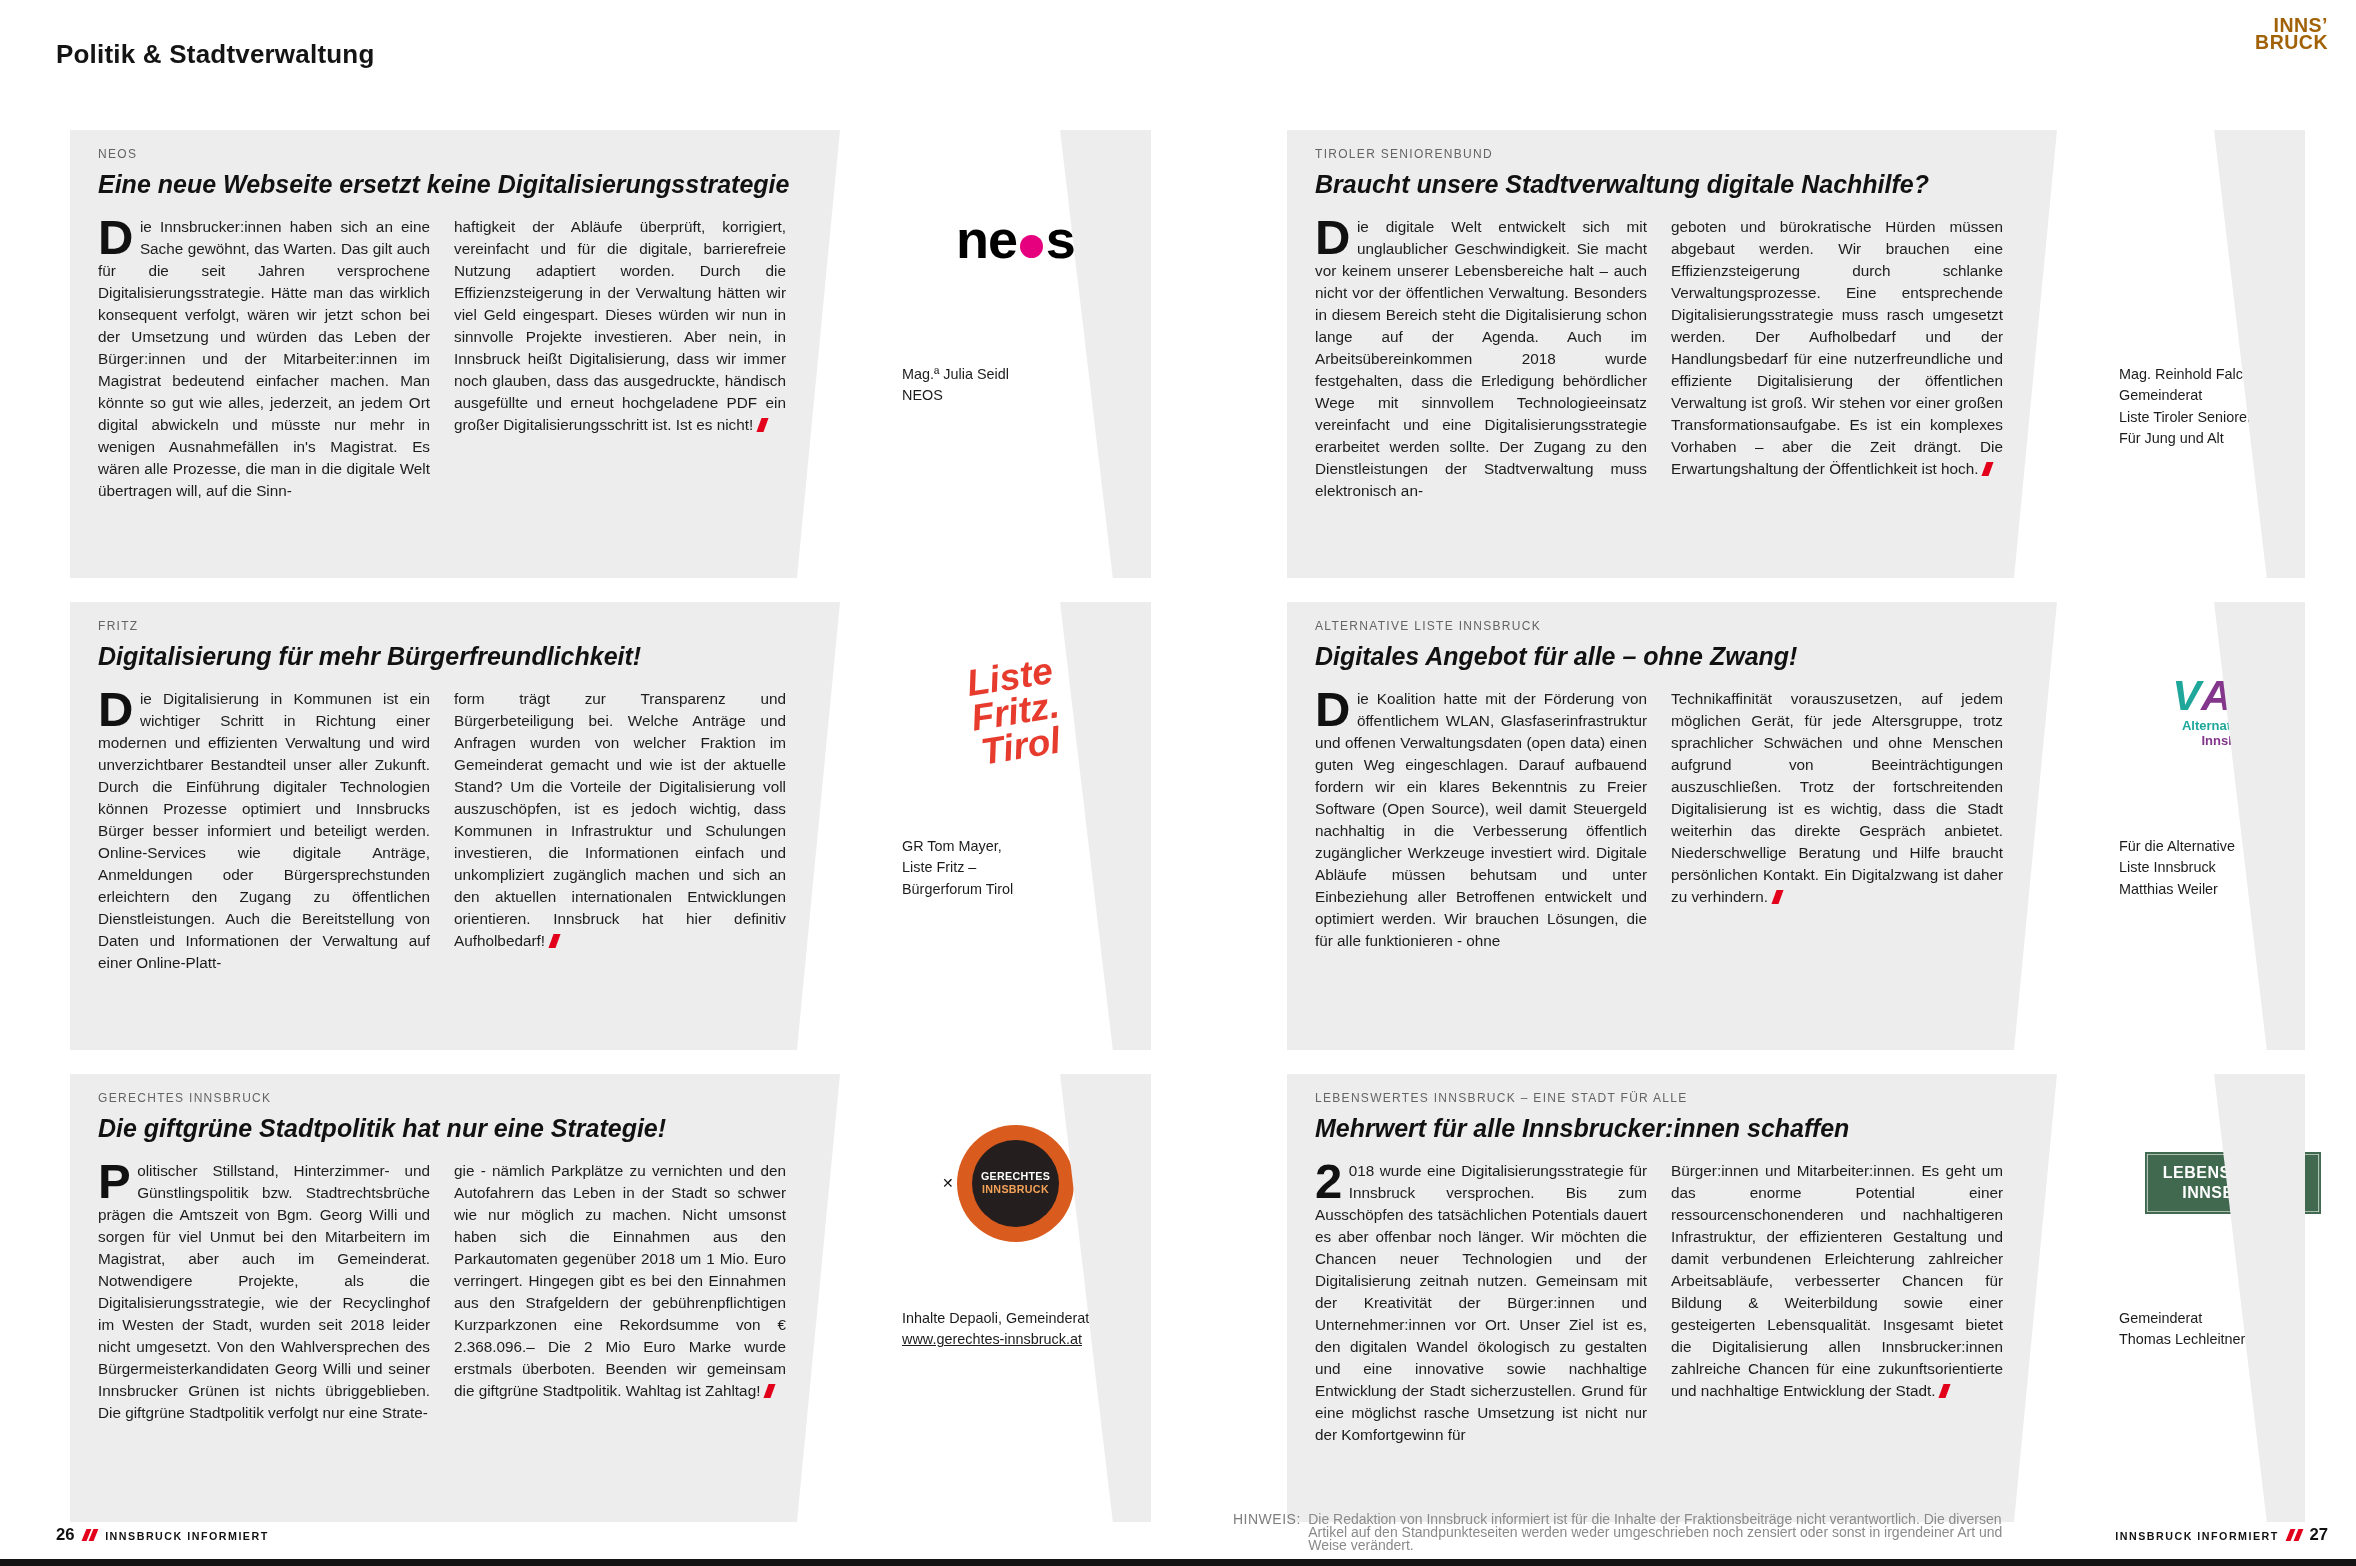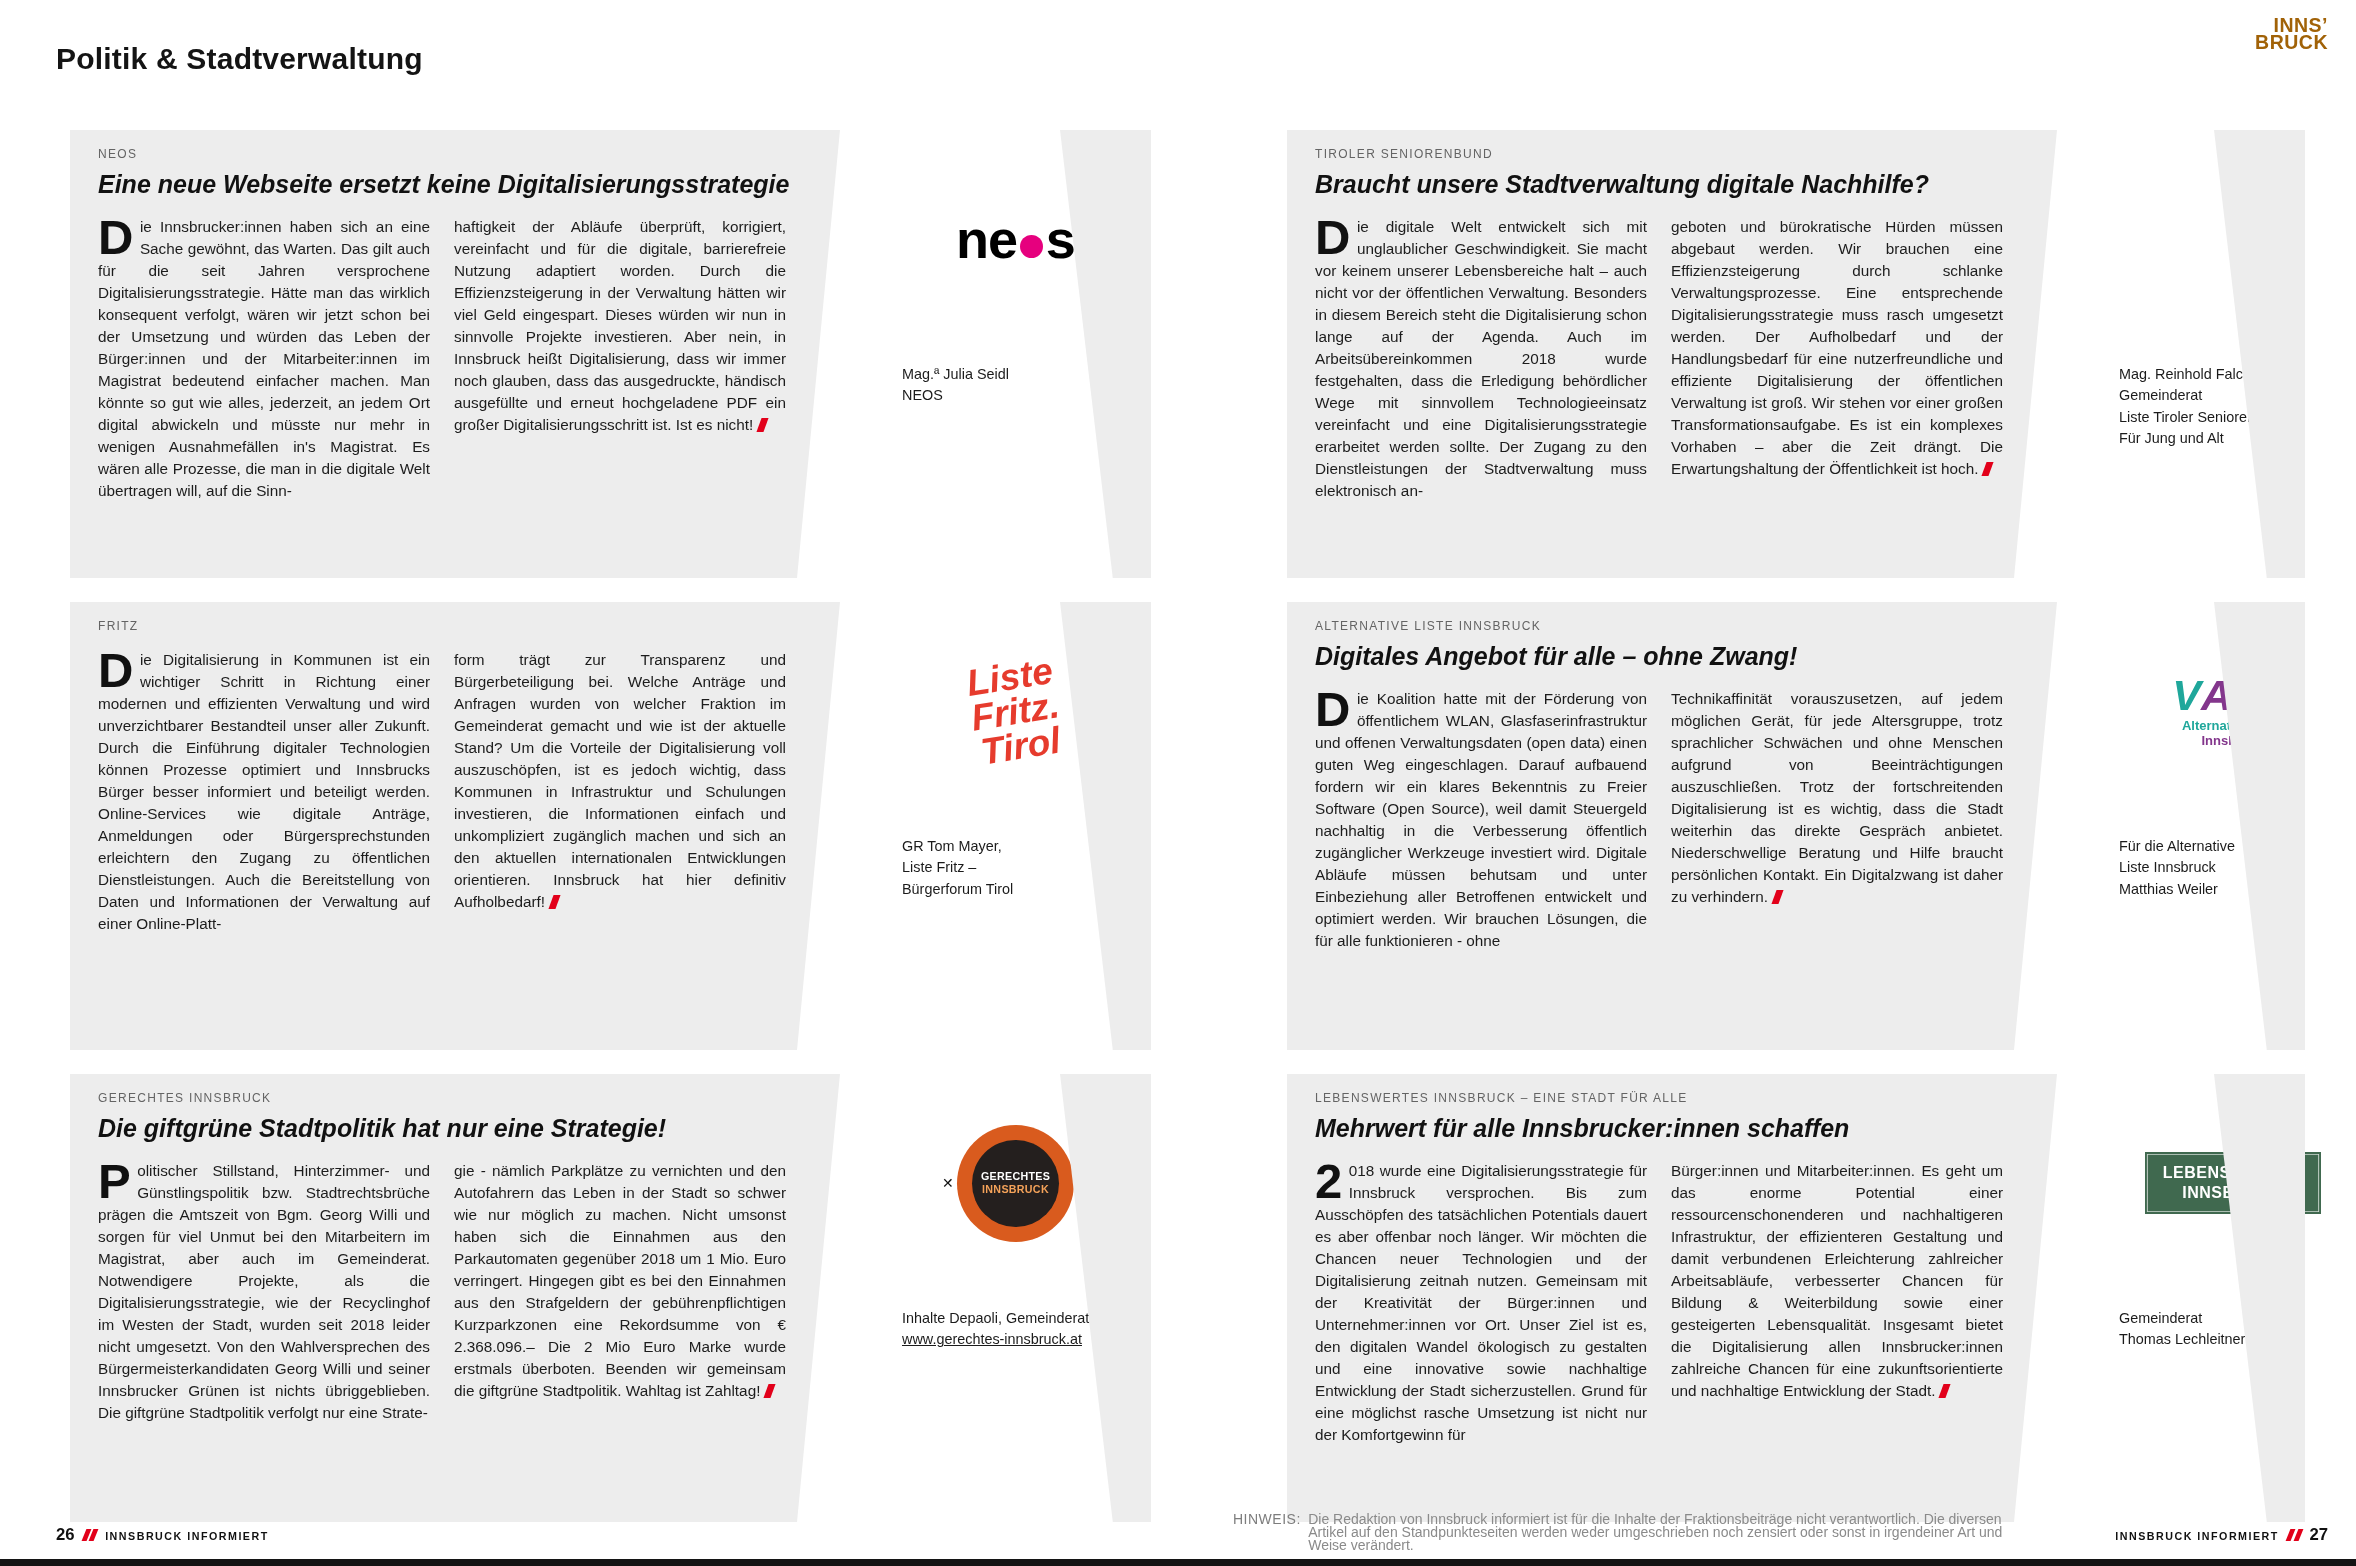--- a/index.html
+++ b/index.html
@@ -5,21 +5,21 @@
   * { box-sizing: border-box; }
   html,body { margin:0; padding:0; }
   body {
     width:2356px; height:1567px; position:relative; background:#ffffff;
     font-family:"Liberation Sans","DejaVu Sans",sans-serif; color:#1b1b1b;
     overflow:hidden;
   }
   .sheet { position:absolute; inset:0; }
 
   
-  .section-title { position:absolute; top:22px; left:56px; font-size:30px; font-weight:800; letter-spacing:0.2px; color:#141414; }
+  .section-title { position:absolute; top:22px; left:56px; font-size:26px; font-weight:800; letter-spacing:0.2px; color:#141414; }
   .brand { position:absolute; top:16.7px; right:28px; text-align:right; font-weight:800; font-size:19.5px; line-height:17.6px; letter-spacing:0.5px; color:#a16207; }
 
   
   .page { position:absolute; top:130px; }
   .page-left  { left:56px;  width:1095px; }
   .page-right { left:1273px; width:1032px; }
 
   .row { position:relative; height:448px; margin-bottom:24px; }
 
   .gray-main {
@@ -110,20 +110,21 @@
           <div>Mag.ª Julia Seidl</div>
           <div>NEOS</div>
         </div>
       </div>
       <div class="sliver"></div>
     </article>
 
     <article class="row">
       <div class="gray-main">
         <div class="kicker">FRITZ</div>
+        <h2 class="title">Digitalisierung für mehr Bürgerfreundlichkeit!</h2>
         <div class="cols">
           <p class="col"><span class="dropcap">D</span><span>ie Digitalisierung in Kommunen ist ein wichtiger Schritt in Richtung einer modernen und effizienten Verwaltung und wird unverzichtbarer Bestandteil unser aller Zukunft. Durch die Einführung digitaler Technologien können Prozesse optimiert und Innsbrucks Bürger besser informiert und beteiligt werden. Online-Services wie digitale Anträge, Anmeldungen oder Bürgersprechstunden erleichtern den Zugang zu öffentlichen Dienstleistungen. Auch die Bereitstellung von Daten und Informationen der Verwaltung auf einer Online-Platt-</span></p>
           <p class="col"><span>form trägt zur Transparenz und Bürgerbeteiligung bei. Welche Anträge und Anfragen wurden von welcher Fraktion im Gemeinderat gemacht und wie ist der aktuelle Stand? Um die Vorteile der Digitalisierung voll auszuschöpfen, ist es jedoch wichtig, dass Kommunen in Infrastruktur und Schulungen investieren, die Informationen einfach und unkompliziert zugänglich machen und sich an den aktuellen internationalen Entwicklungen orientieren. Innsbruck hat hier definitiv Aufholbedarf!</span><span class="endmark"></span></p>
         </div>
       </div>
       <div class="side">
         <div class="logo-wrap">
           <div class="fritz-logo">
             <div>Liste</div>
             <div>Fritz.</div>

